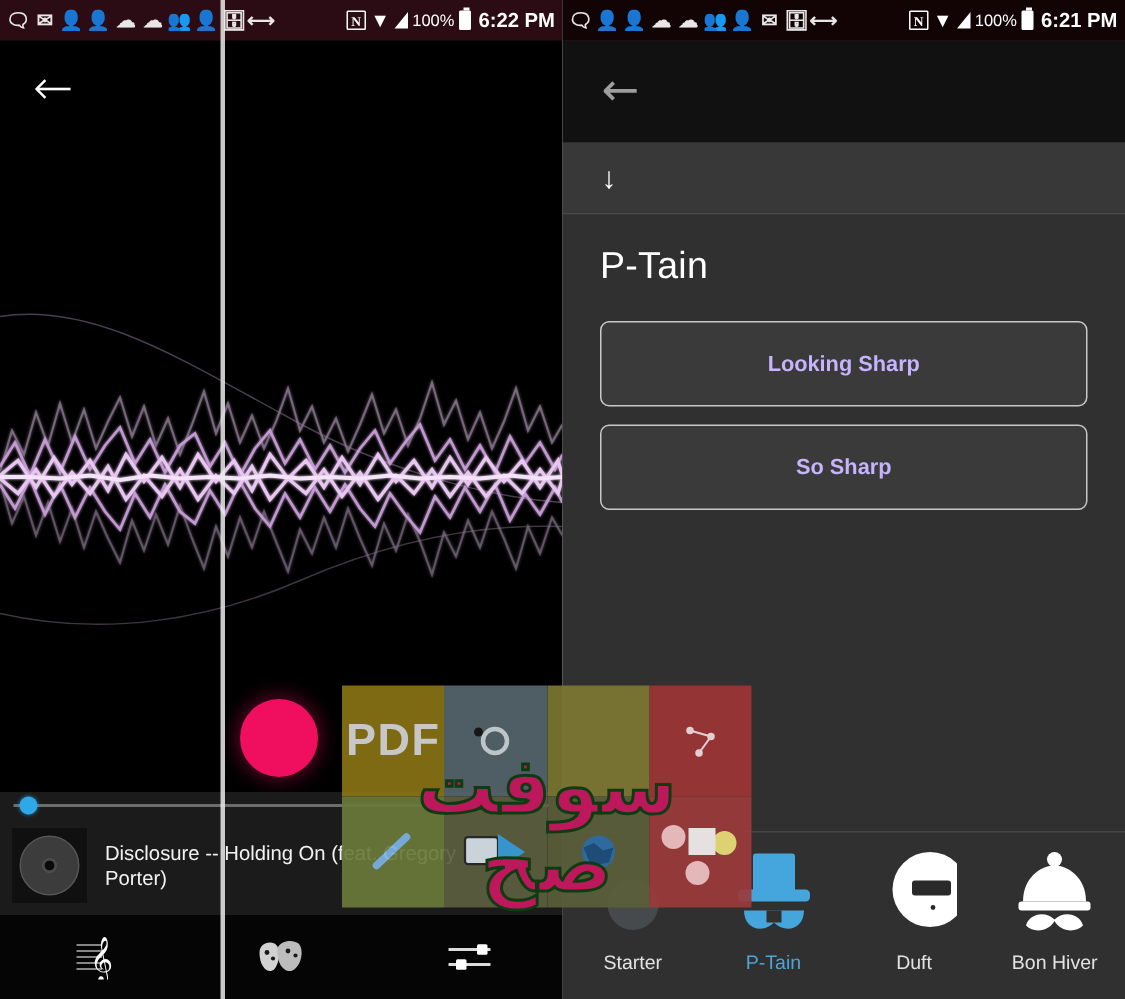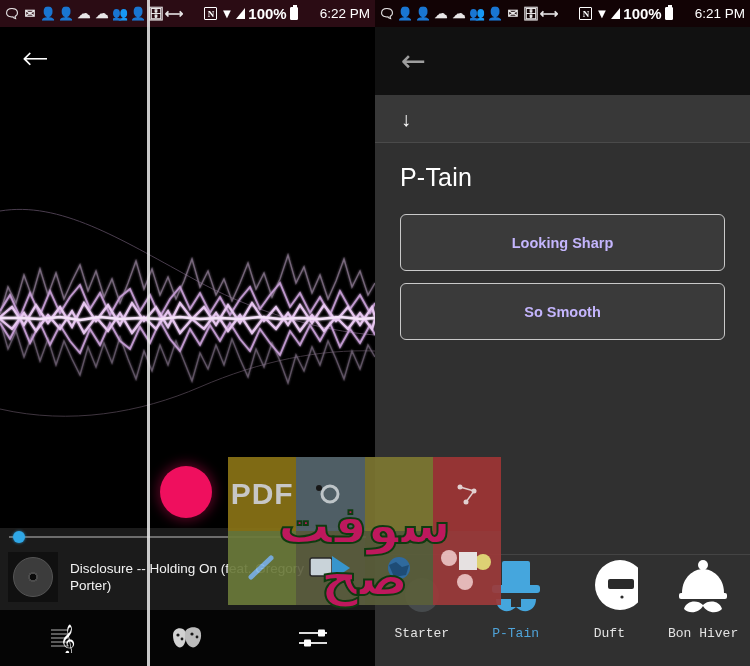--- a/index.html
+++ b/index.html
@@ -26,22 +26,22 @@
   }
   .statusbar-left  { background: #2b0c14; }
   .statusbar-right { background: #120305; }
   .sb-icons { display: flex; align-items: center; gap: 2px; flex: 0 0 auto; }
   .sb-ic {
     display: inline-flex; align-items: center; justify-content: center;
     width: 16px; height: 16px; color: #e8e6e7; font-size: 13px; line-height: 1;
   }
   .sb-spacer { flex: 1 1 auto; }
   .sb-right { display: flex; align-items: center; gap: 3px; }
-  .sb-batt-txt { font-size: 15px; font-weight: bold; color:#ffffff; }
-  .sb-time { font-size: 13.5px; font-weight: normal; color:#ffffff; margin-left:19px; }
+  .sb-batt-txt { font-size: 11px; font-weight: normal; color:#ffffff; }
+  .sb-time { font-size: 13.5px; font-weight: bold; color:#ffffff; margin-left:2px; }
   .sb-batt {
     width: 8px; height: 13px; border: 1.5px solid #ffffff; border-radius: 1px;
     background: #ffffff; position: relative;
   }
   .sb-batt:before {
     content:""; position:absolute; top:-3px; left:2px; width:4px; height:2px; background:#fff;
   }
   .tri-sig {
     width: 0; height: 0; border-left: 9px solid transparent;
     border-bottom: 11px solid #ffffff;
@@ -115,23 +115,22 @@
   .opt-btn {
     height:57px; border:1px solid #c9c9c9; border-radius:6px; background:#3a3a3a;
     display:flex; align-items:center; justify-content:center;
     color:#c4b5fd; font-size:14.5px; font-weight:bold; margin-bottom:12px;
   }
   .opt-btn.selected { border-color:#5b7f90; color:#57a6dd; }
 
   
   .tabbar-right {
     position:absolute; left:0; right:0; bottom:0; height:112px;
-    background:#303030; display:flex; align-items:flex-start;
+    background:#303030; display:flex; align-items:center;
     border-top:1px solid #444;
-    font-family:Liberation Mono, monospace;
   }
   .tab-r { flex:1; display:flex; flex-direction:column; align-items:center; padding-bottom:10px; }
   .tab-r .tl { font-size:13px; color:#e3e3e3; margin-top:9px; }
   .tab-r.active .tl { color:#4fa3d8; }
   .tab-ico { height:62px; display:flex; align-items:flex-end; justify-content:center; }
 
   
   .watermark {
     position:absolute; left:228px; top:457px; width:273px; height:148px;
     pointer-events:none; z-index:40;
@@ -290,21 +289,21 @@
       <span class="r-arrow">←</span>
     </div>
 
     <div class="r-dl-row">
       <span class="dl-icon">↓</span>
     </div>
 
     <div class="r-body">
       <div class="r-heading">P-Tain</div>
       <div class="opt-btn">Looking Sharp</div>
-      <div class="opt-btn">So Smooth</div>
+      <div class="opt-btn">So Sharp</div>
     </div>
 
     <div class="tabbar-right">
       <div class="tab-r">
         <div class="tab-ico">
           <svg width="46" height="44" viewBox="0 0 46 44">
             <circle cx="23" cy="22" r="17" fill="#6f7a80" opacity=".35"></circle>
           </svg>
         </div>
         <div class="tl">Starter</div>

